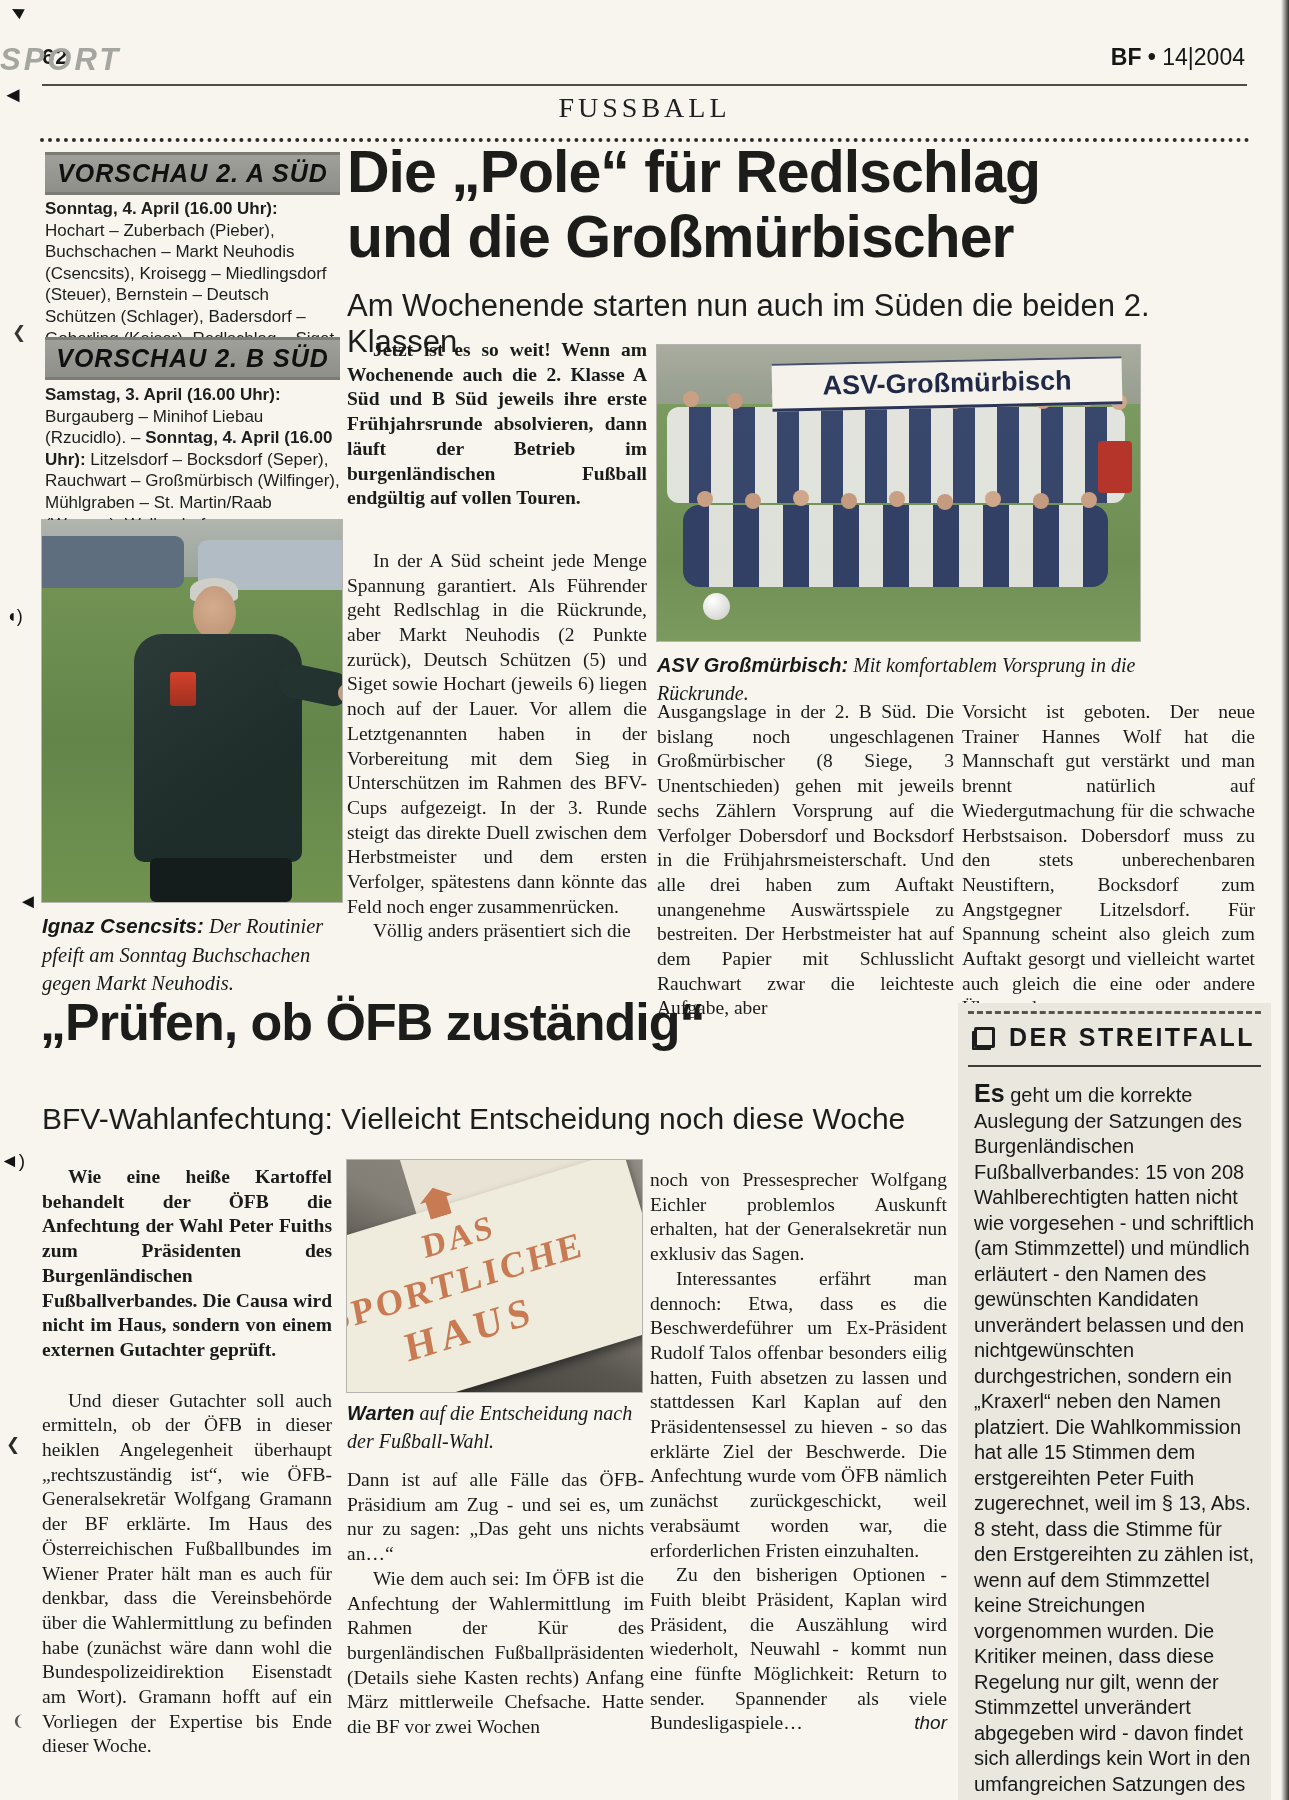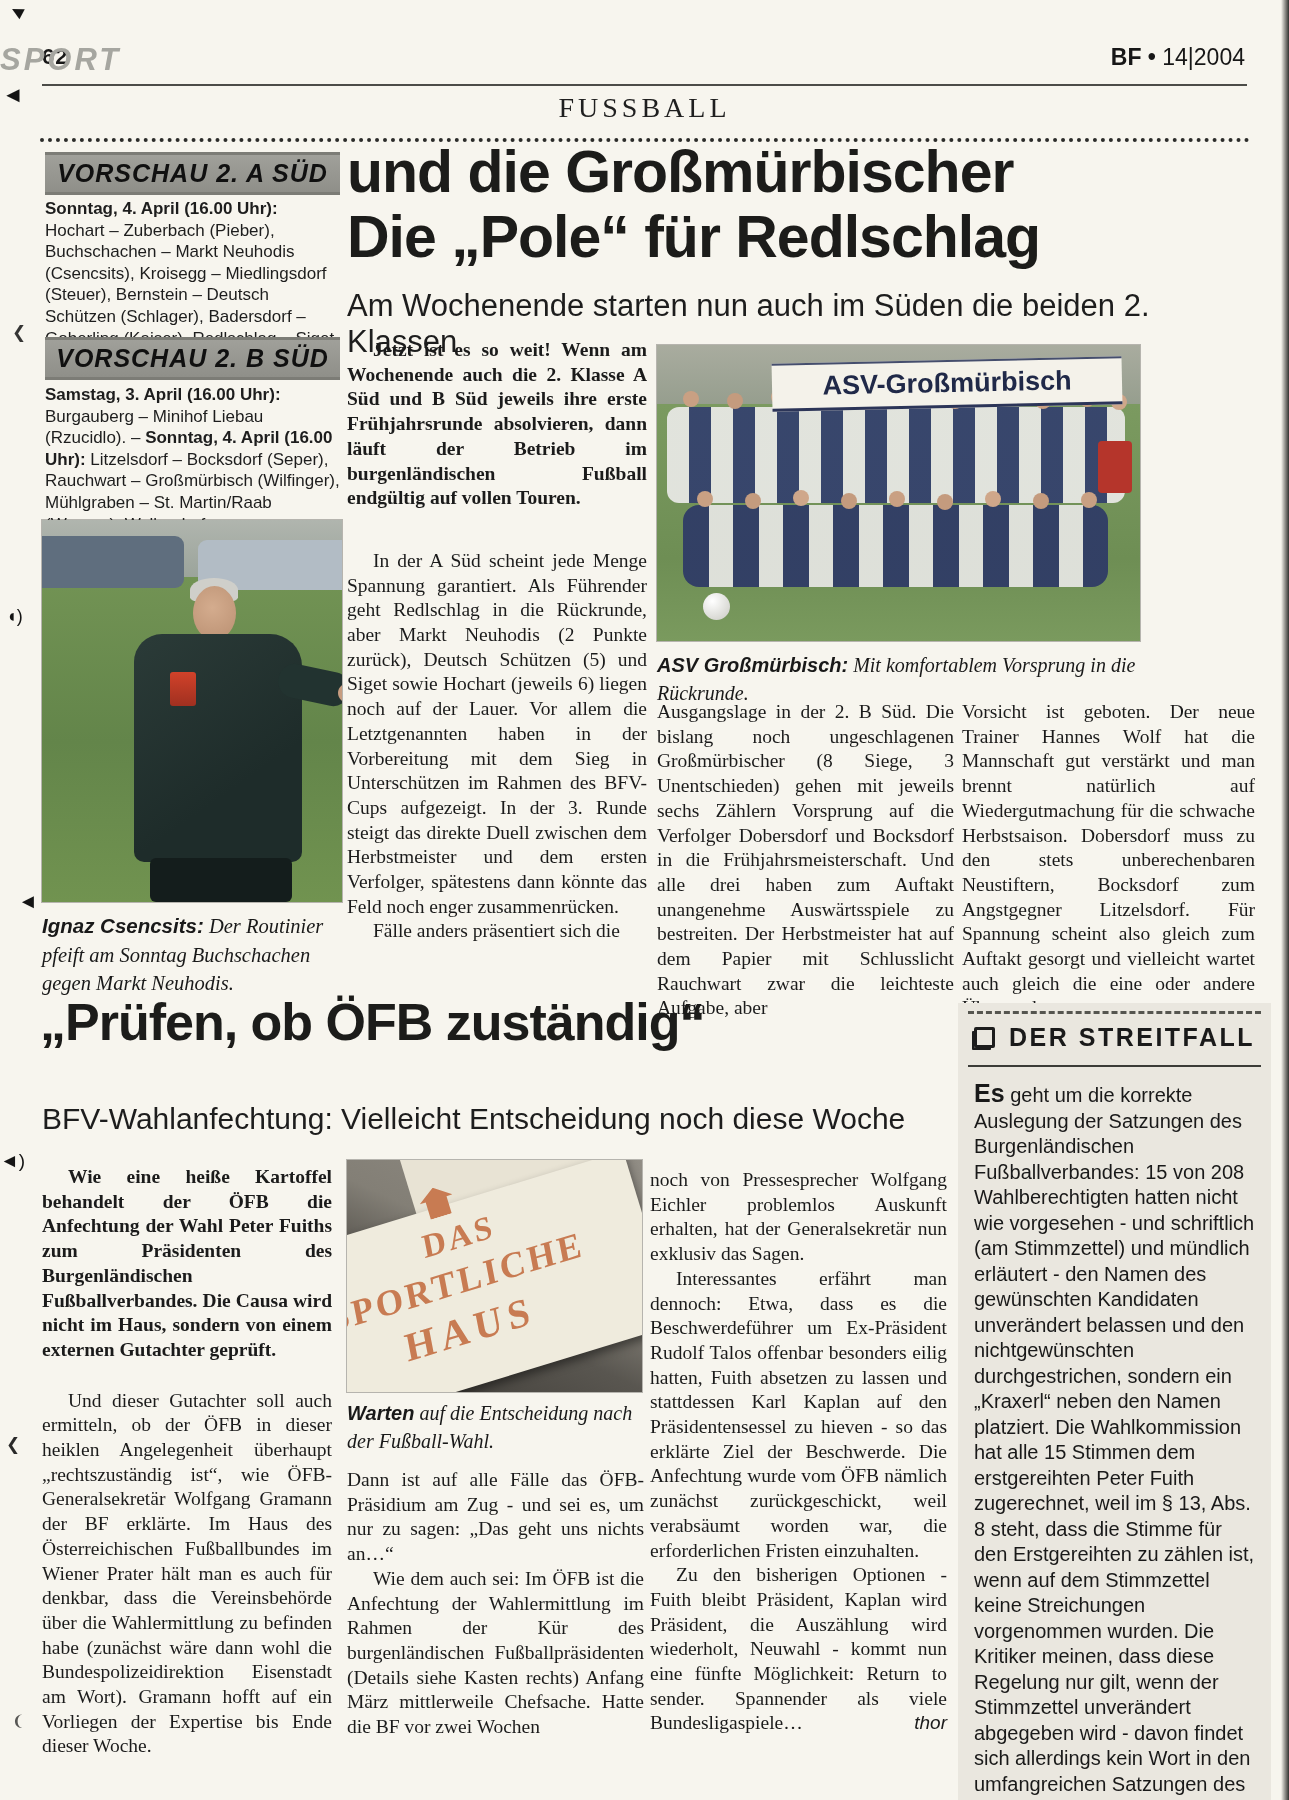--- a/index.html
+++ b/index.html
@@ -87,29 +87,29 @@
   <div class="refpart" style="left:128px;top:152px;width:26px;height:34px;background:linear-gradient(#d2422a,#a03020);border-radius:3px;"></div>
   <div class="refpart" style="left:236px;top:148px;width:72px;height:34px;background:#223330;border-radius:16px;transform:rotate(12deg);"></div>
   <div class="refpart" style="left:296px;top:162px;width:26px;height:22px;background:#c79d80;border-radius:50%;"></div>
   <div class="refpart" style="left:108px;top:338px;width:142px;height:44px;background:#141d1c;border-radius:6px;"></div>
 </div>
 <div class="abs caption" style="left:42px;top:912px;width:300px;">
   <span class="cname">Ignaz Csencsits:</span><span class="ctext"> Der Routinier pfeift am Sonntag Buchschachen gegen Markt Neuhodis.</span>
 </div>
 
 <div class="abs h1" style="left:347px;top:140px;width:810px;">
+  <div>Die „Pole“ für Redlschlag</div>
   <div>und die Großmürbischer</div>
-  <div>Die „Pole“ für Redlschlag</div>
 </div>
 <div class="abs sub" style="left:347px;top:288px;width:810px;">Am Wochenende starten nun auch im Süden die beiden 2. Klassen</div>
 
 <div class="abs bodytext" style="left:347px;top:338px;width:300px;">
   <p class="indent leadbold">Jetzt ist es so weit! Wenn am Wochenende auch die 2. Klasse A Süd und B Süd jeweils ihre erste Frühjahrsrunde absolvieren, dann läuft der Betrieb im burgenländischen Fußball endgültig auf vollen Touren.</p>
   <p class="indent gap38">In der A Süd scheint jede Menge Spannung garantiert. Als Führender geht Redlschlag in die Rückrunde, aber Markt Neuhodis (2 Punkte zurück), Deutsch Schützen (5) und Siget sowie Hochart (jeweils 6) liegen noch auf der Lauer. Vor allem die Letztgenannten haben in der Vorbereitung mit dem Sieg in Unterschützen im Rahmen des BFV-Cups aufgezeigt. In der 3. Runde steigt das direkte Duell zwischen dem Herbstmeister und dem ersten Verfolger, spätestens dann könnte das Feld noch enger zusammenrücken.</p>
-  <p class="indent">Fälle anders präsentiert sich die</p>
+  <p class="indent">Völlig anders präsentiert sich die</p>
 </div>
 
 <div class="abs photo team-photo" style="left:657px;top:345px;width:483px;height:296px;">
   <div class="torsos" style="left:10px;top:62px;width:458px;height:96px;background:repeating-linear-gradient(90deg,#e9e9e6 0 22px,#33406d 22px 44px);"></div>
   <div class="heads" style="left:26px;top:46px;box-shadow:44px 2px 0 #c49b7e,88px -2px 0 #cfa78a,132px 1px 0 #c49b7e,176px 3px 0 #c9a083,220px 0 0 #c49b7e,264px 2px 0 #cfa78a,308px -1px 0 #c49b7e,352px 2px 0 #c9a083,396px 0 0 #c49b7e,428px 3px 0 #cfa78a;"></div>
   <div class="torsos" style="left:26px;top:160px;width:425px;height:82px;background:repeating-linear-gradient(90deg,#2e3a66 0 26px,#e6e6e3 26px 50px);border-radius:16px;"></div>
   <div class="heads" style="left:40px;top:146px;box-shadow:48px 2px 0 #c49b7e,96px -1px 0 #cfa78a,144px 2px 0 #c49b7e,192px 0 0 #c9a083,240px 3px 0 #c49b7e,288px 0 0 #cfa78a,336px 2px 0 #c49b7e,384px 1px 0 #c9a083;"></div>
   <div style="position:absolute;left:46px;top:248px;width:27px;height:27px;border-radius:50%;background:radial-gradient(circle at 35% 30%,#ffffff,#c9c9c2);"></div>
   <div style="position:absolute;right:8px;top:96px;width:34px;height:52px;background:#b5352b;border-radius:4px;"></div>
   <div class="team-banner">ASV-Großmürbisch</div>

